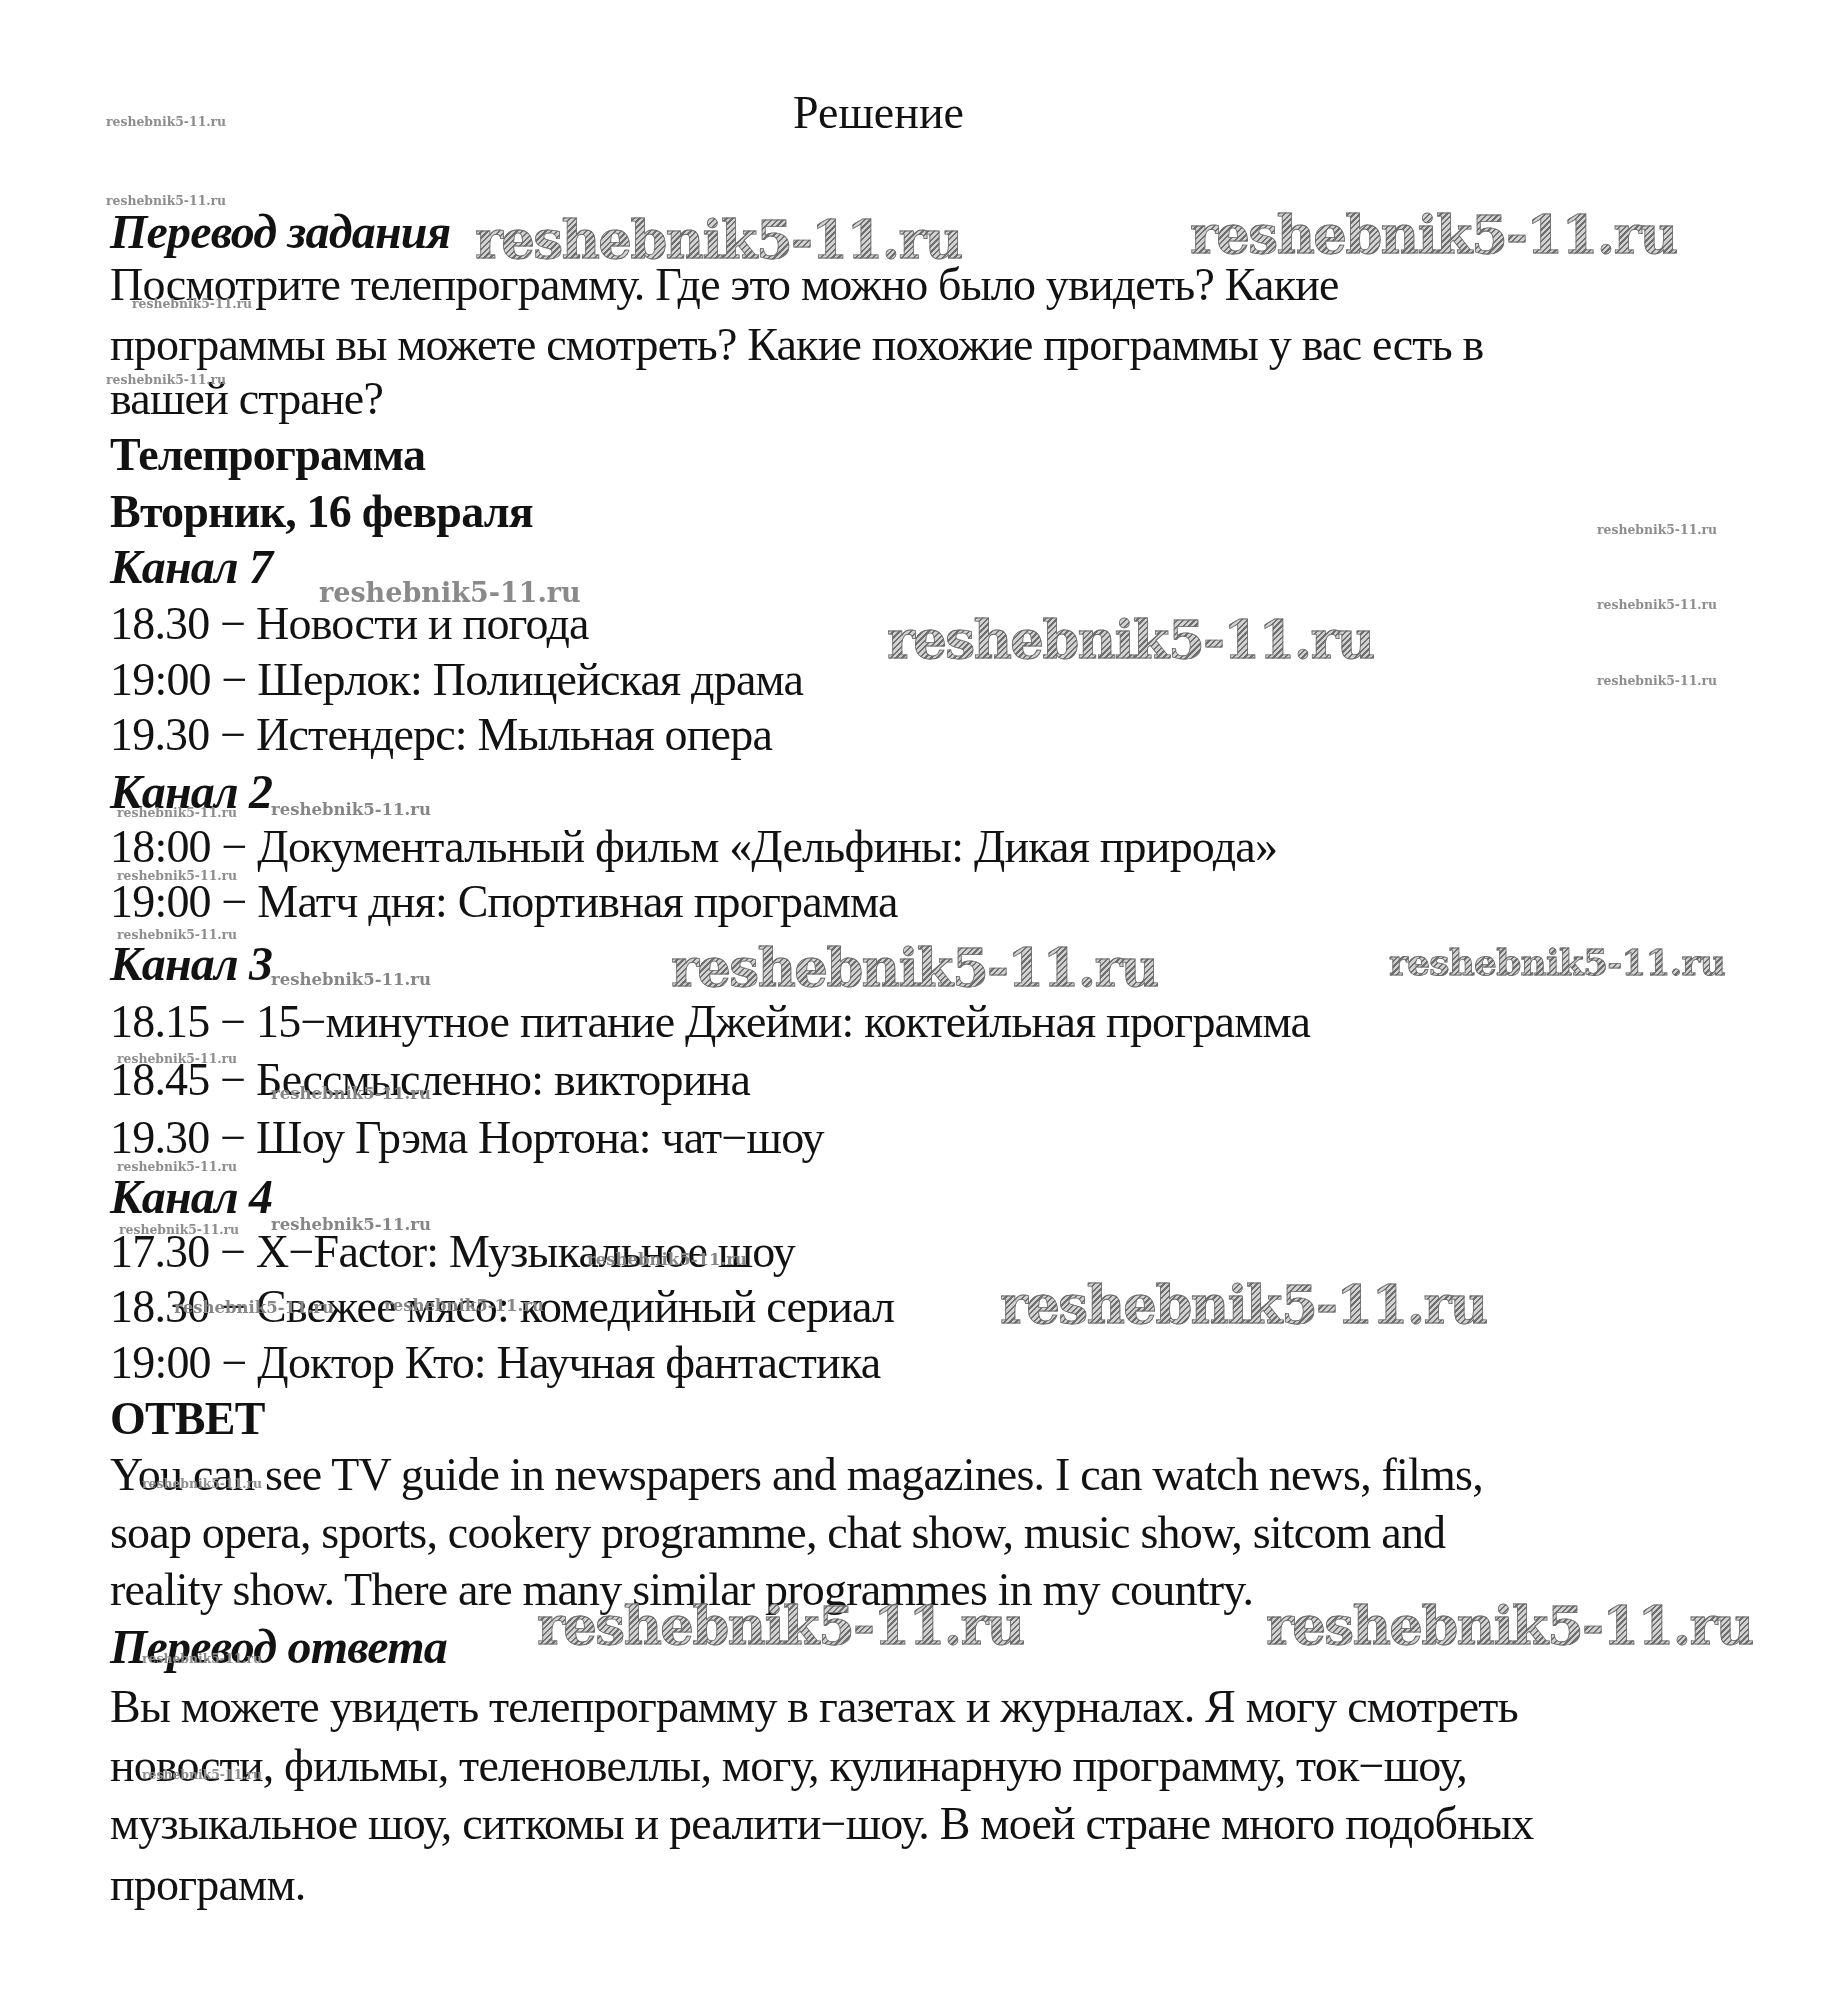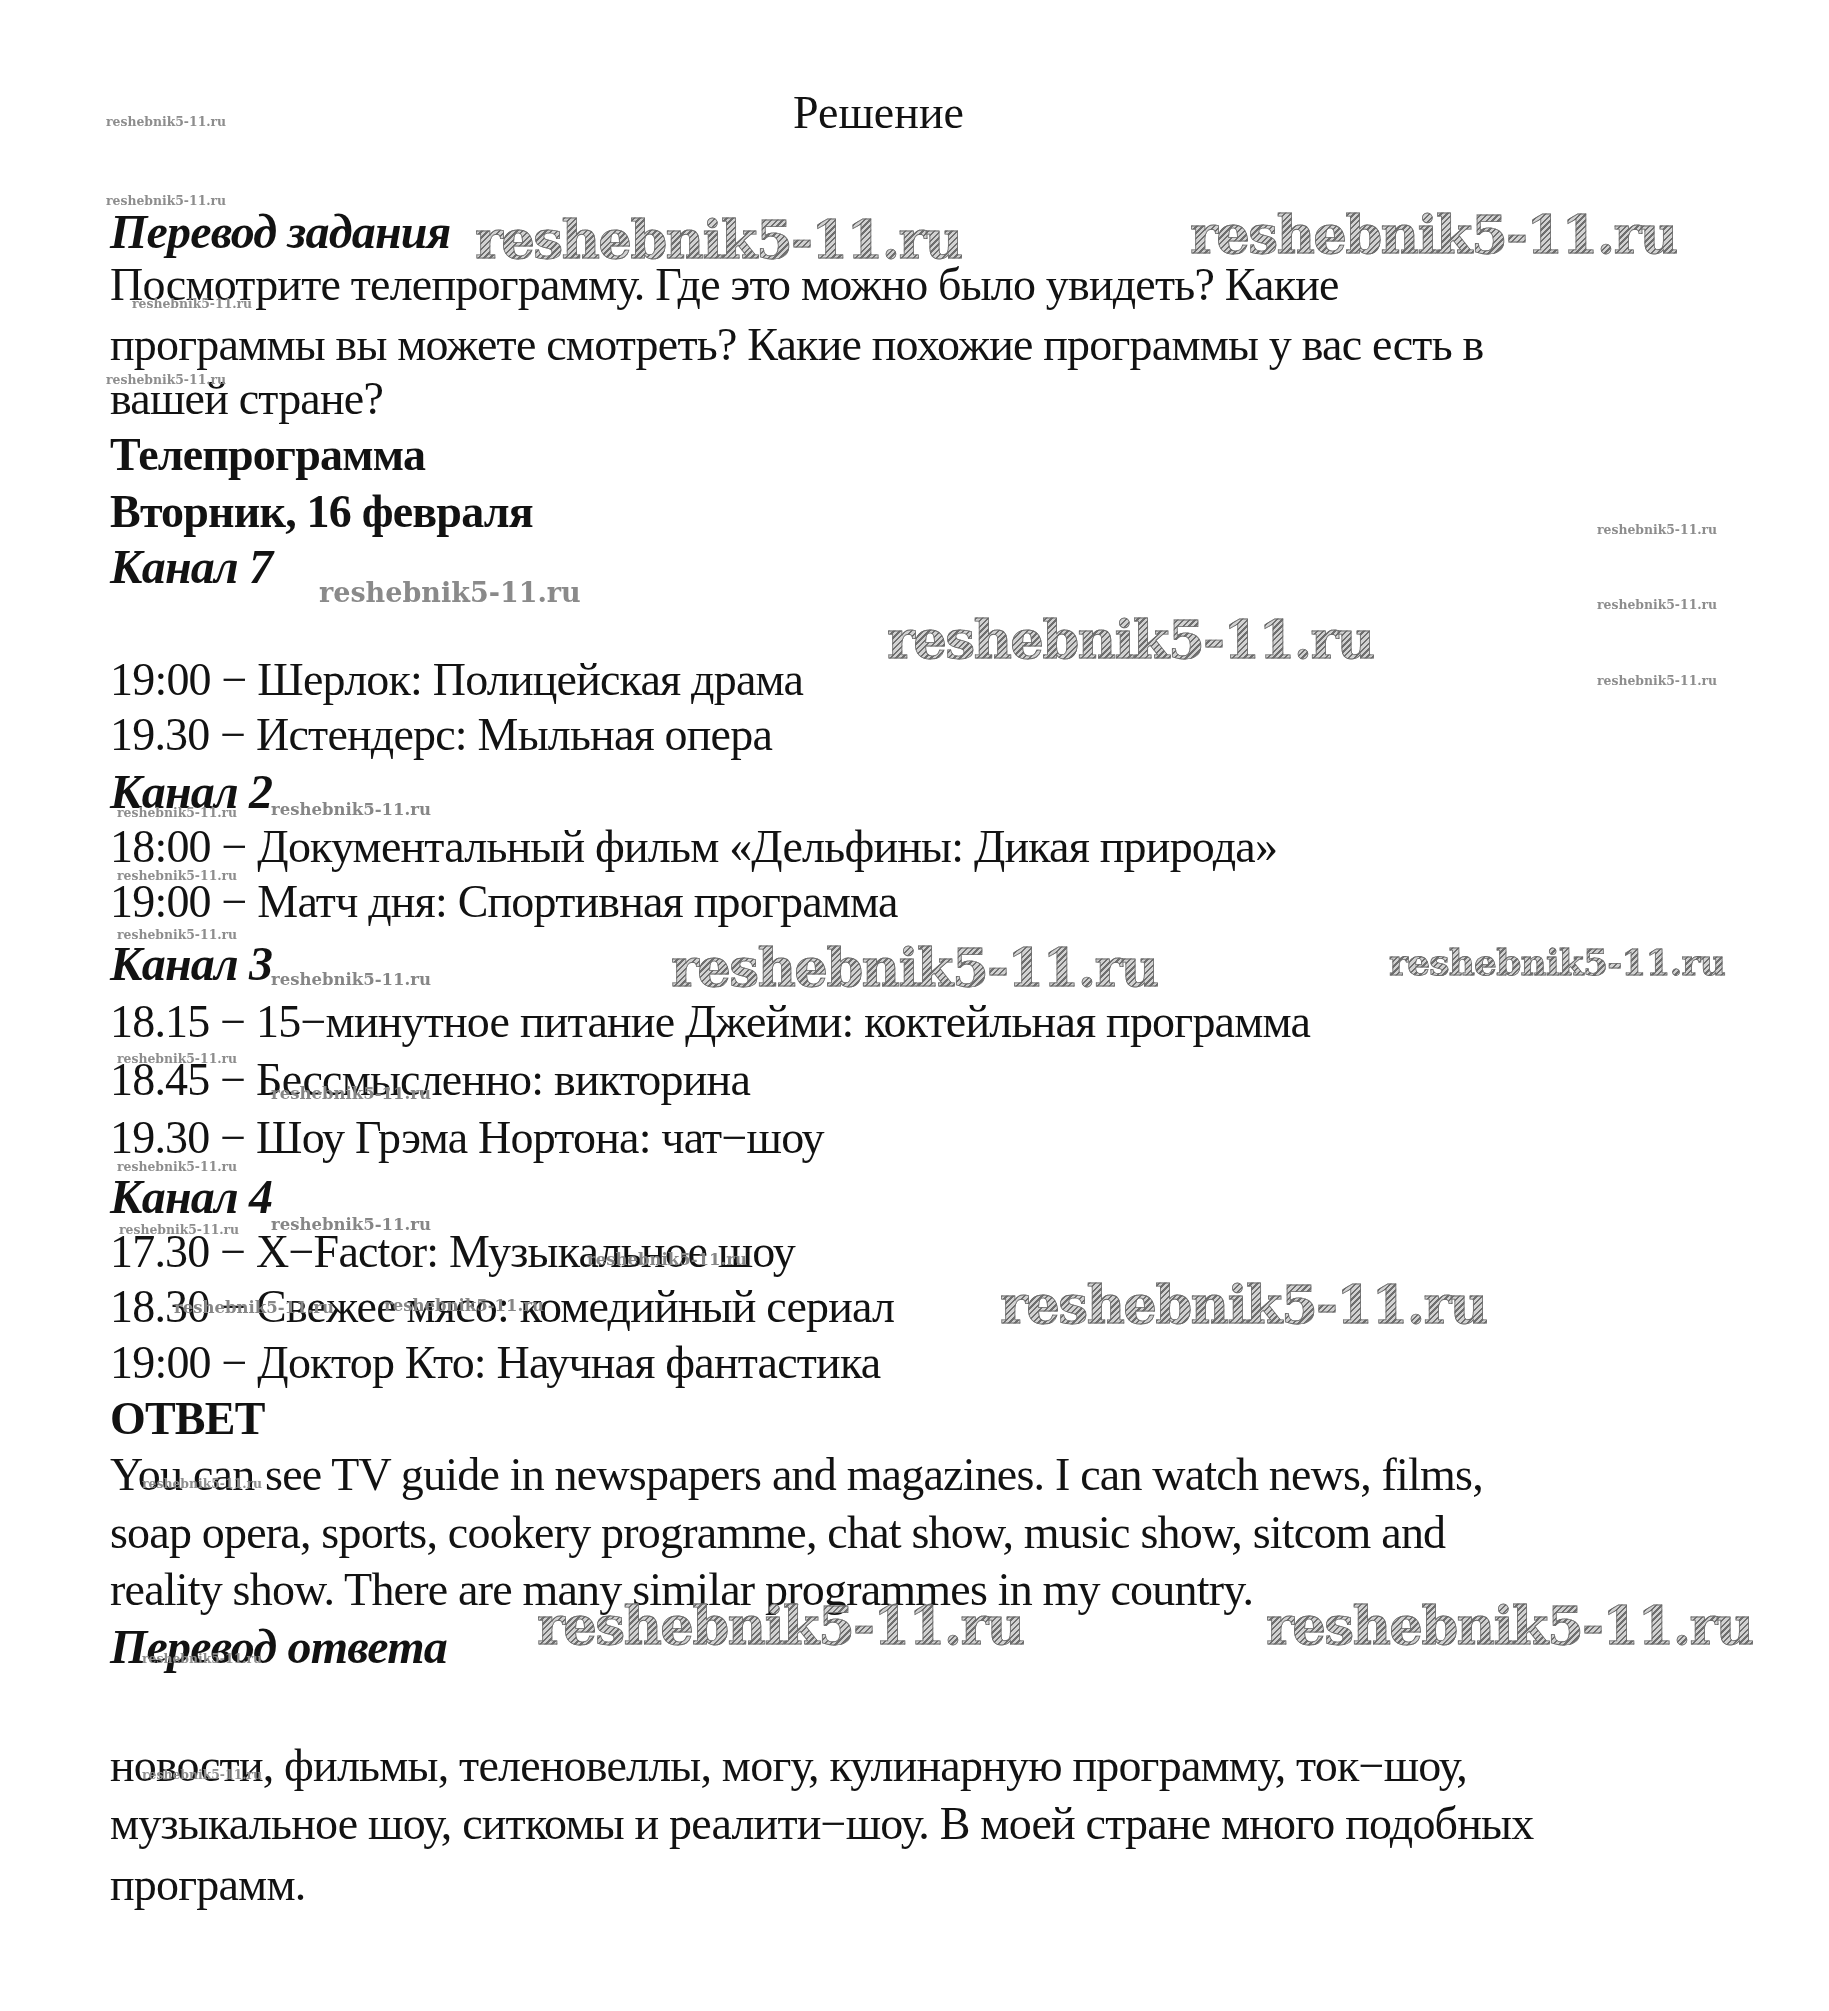--- a/index.html
+++ b/index.html
@@ -61,20 +61,21 @@
 
   <div class="line h-italic" style="top:207px">Перевод задания</div>
   <div class="line" style="top:261px">Посмотрите телепрограмму. Где это можно было увидеть? Какие</div>
   <div class="line" style="top:321px">программы вы можете смотреть? Какие похожие программы у вас есть в</div>
   <div class="line" style="top:375px">вашей стране?</div>
 
   <div class="line h-bold" style="top:431px">Телепрограмма</div>
   <div class="line h-bold" style="top:488px">Вторник, 16 февраля</div>
 
   <div class="line h-italic" style="top:542px">Канал 7</div>
+  <div class="line" style="top:600px">18.30 − Новости и погода</div>
   <div class="line" style="top:656px">19:00 − Шерлок: Полицейская драма</div>
   <div class="line" style="top:711px">19.30 − Истендерс: Мыльная опера</div>
 
   <div class="line h-italic" style="top:767px">Канал 2</div>
   <div class="line" style="top:823px">18:00 − Документальный фильм «Дельфины: Дикая природа»</div>
   <div class="line" style="top:878px">19:00 − Матч дня: Спортивная программа</div>
 
   <div class="line h-italic" style="top:939px">Канал 3</div>
   <div class="line" style="top:998px">18.15 − 15−минутное питание Джейми: коктейльная программа</div>
   <div class="line" style="top:1056px">18.45 − Бессмысленно: викторина</div>
@@ -84,20 +85,21 @@
   <div class="line" style="top:1228px">17.30 − X−Factor: Музыкальное шоу</div>
   <div class="line" style="top:1283px">18.30 − Свежее мясо: комедийный сериал</div>
   <div class="line" style="top:1339px">19:00 − Доктор Кто: Научная фантастика</div>
 
   <div class="line h-bold" style="top:1395px">ОТВЕТ</div>
   <div class="line" style="top:1451px">You can see TV guide in newspapers and magazines. I can watch news, films,</div>
   <div class="line" style="top:1509px">soap opera, sports, cookery programme, chat show, music show, sitcom and</div>
   <div class="line" style="top:1566px">reality show. There are many similar programmes in my country.</div>
 
   <div class="line h-italic" style="top:1622px">Перевод ответа</div>
+  <div class="line" style="top:1683px">Вы можете увидеть телепрограмму в газетах и журналах. Я могу смотреть</div>
   <div class="line" style="top:1742px">новости, фильмы, теленовеллы, могу, кулинарную программу, ток−шоу,</div>
   <div class="line" style="top:1800px">музыкальное шоу, ситкомы и реалити−шоу. В моей стране много подобных</div>
   <div class="line" style="top:1861px">программ.</div>
 
   <div class="wm wm-lg" style="left:475px;top:208px">reshebnik5-11.ru</div>
   <div class="wm wm-lg" style="left:1190px;top:203px">reshebnik5-11.ru</div>
   <div class="wm wm-lg" style="left:887px;top:608px">reshebnik5-11.ru</div>
   <div class="wm wm-lg" style="left:671px;top:936px">reshebnik5-11.ru</div>
   <div class="wm wm-lg-sm" style="left:1389px;top:941px">reshebnik5-11.ru</div>
   <div class="wm wm-lg" style="left:1000px;top:1273px">reshebnik5-11.ru</div>

